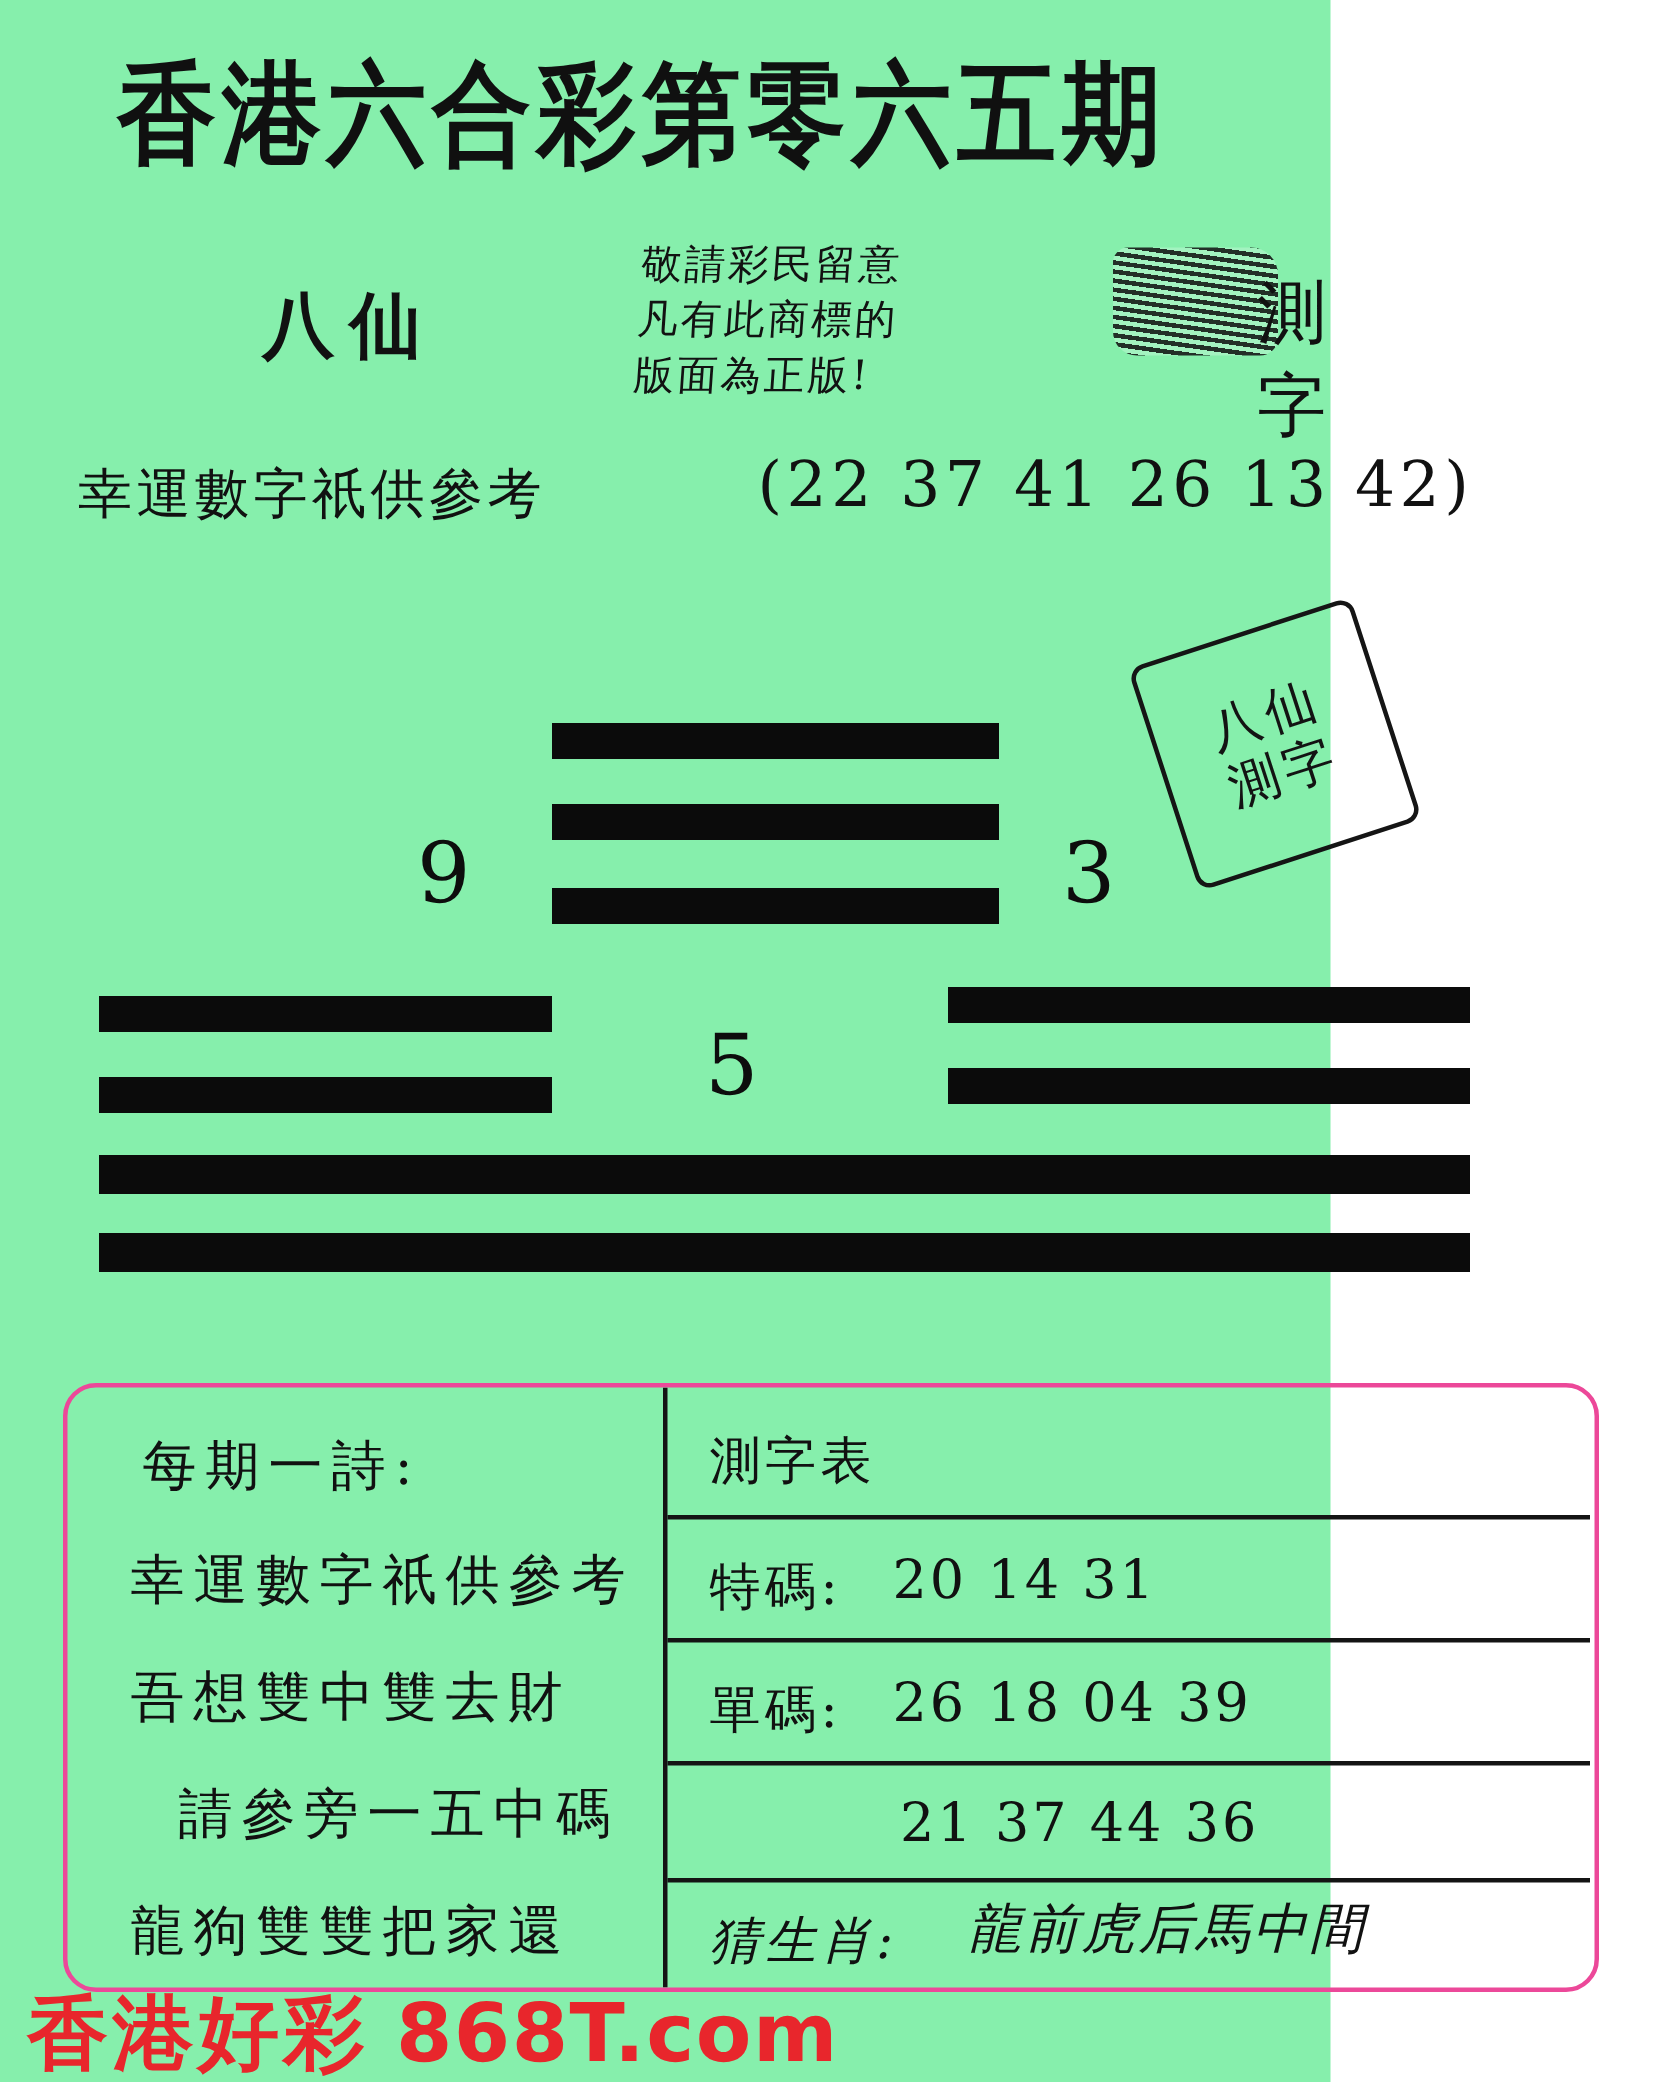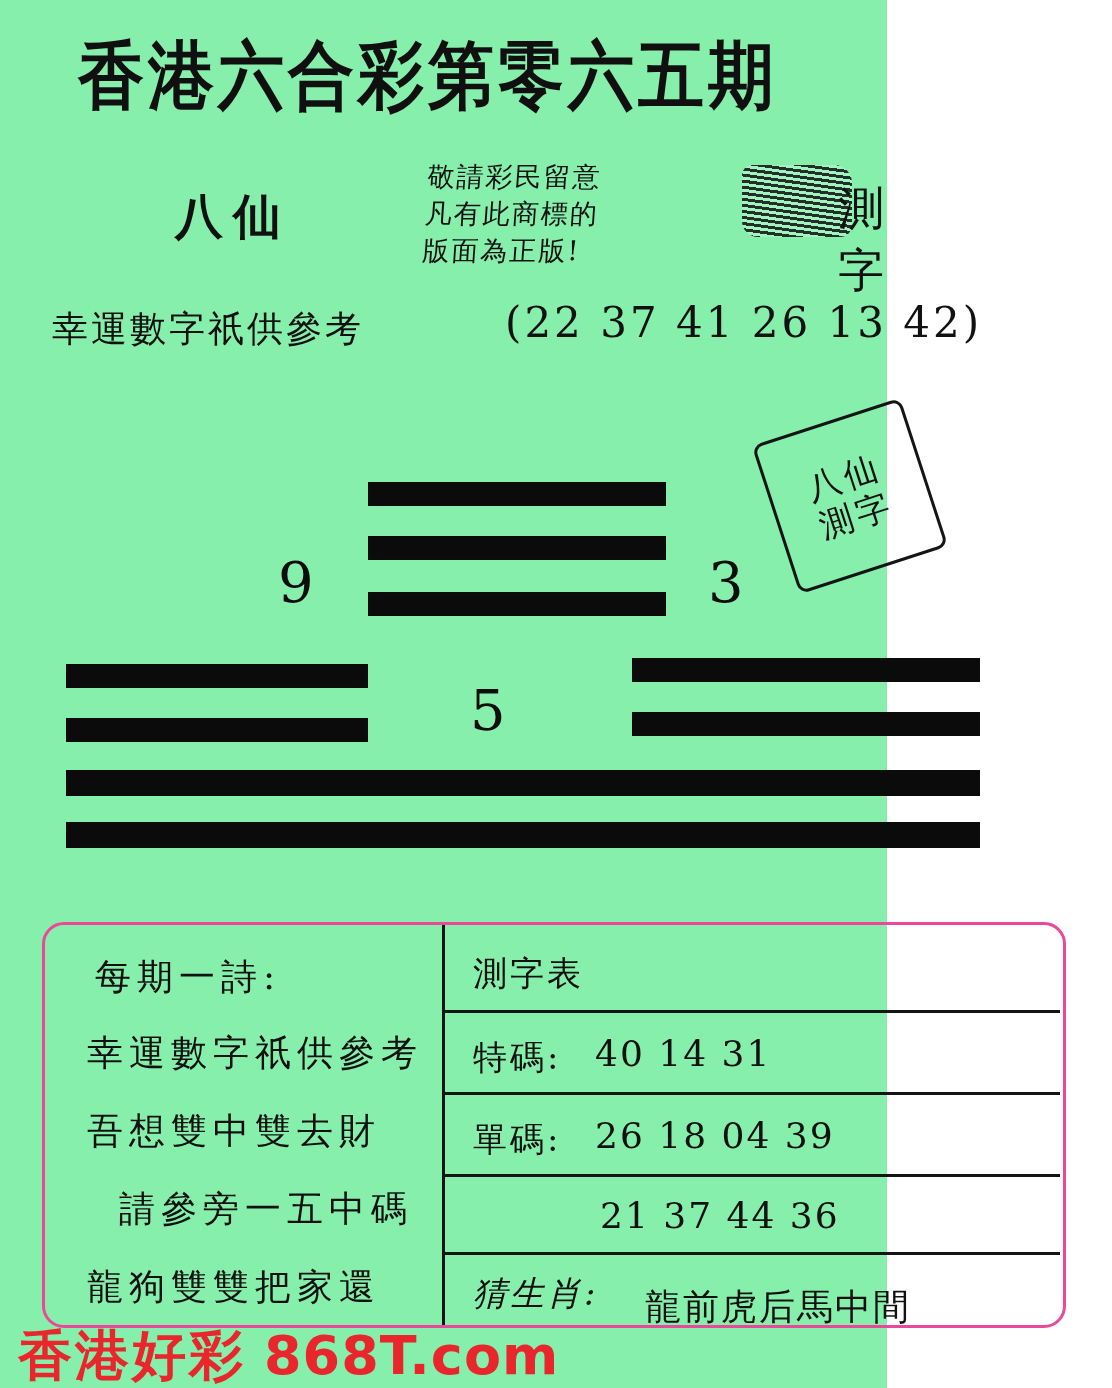--- a/index.html
+++ b/index.html
@@ -297,35 +297,35 @@
     </div>
 
     <div class="right-col">
 
       <div class="rrow" style="top:0; height:88px;">
         <span class="rlabel" style="top:26px;">測字表</span>
       </div>
 
       <div class="rrow" style="top:88px; height:82px;">
         <span class="rlabel" style="top:22px;">特碼:</span>
-        <span class="rvals" style="left:150px; top:20px;">40    14    31</span>
+        <span class="rvals" style="left:150px; top:20px;">20    14    31</span>
       </div>
 
       <div class="rrow" style="top:170px; height:82px;">
         <span class="rlabel" style="top:22px;">單碼:</span>
         <span class="rvals" style="left:150px; top:20px;">26   18    04    39</span>
       </div>
 
       <div class="rrow" style="top:252px; height:78px;">
         <span class="rvals" style="left:155px; top:18px;">21  37  44 36</span>
       </div>
 
       <div class="rrow last" style="top:330px; height:70px;">
         <span class="rlabel" style="top:16px;font-style:italic;">猜生肖:</span>
-        <span class="rvals" style="left:200px; top:28px;">龍前虎后馬中間</span>
+        <span class="rvals" style="left:200px; top:7px;font-style:italic;">龍前虎后馬中間</span>
       </div>
 
     </div>
   </div>
 
   <div class="footer" style="color: rgb(232, 38, 44);">
     <span class="cn">香港好彩</span><span class="site">868T.com</span>
   </div>
 
 </div>

